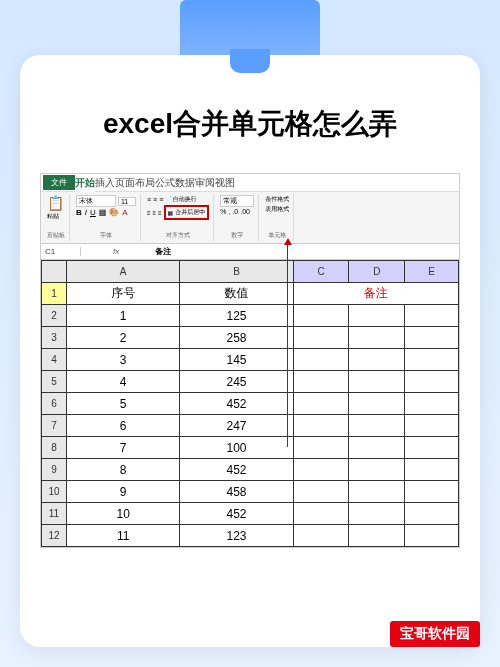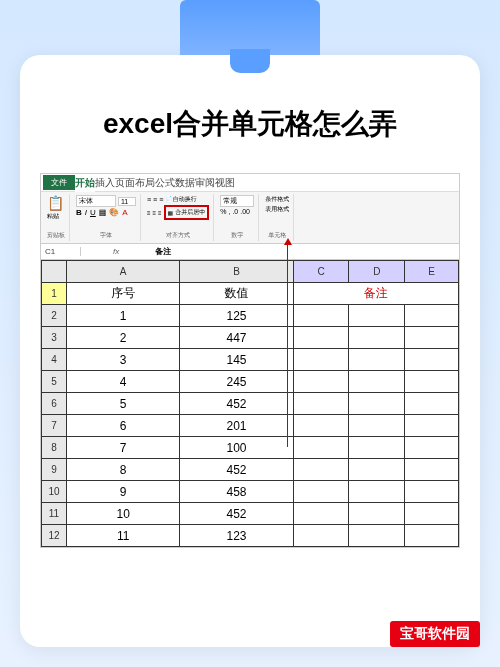--- a/index.html
+++ b/index.html
@@ -342,21 +342,21 @@
             <th class="row-header">2</th>
             <td>1</td>
             <td>125</td>
             <td></td>
             <td></td>
             <td></td>
           </tr>
       <tr>
             <th class="row-header">3</th>
             <td>2</td>
-            <td>447</td>
+            <td>258</td>
             <td></td>
             <td></td>
             <td></td>
           </tr>
       <tr>
             <th class="row-header">4</th>
             <td>3</td>
             <td>145</td>
             <td></td>
             <td></td>
@@ -374,21 +374,21 @@
             <th class="row-header">6</th>
             <td>5</td>
             <td>452</td>
             <td></td>
             <td></td>
             <td></td>
           </tr>
       <tr>
             <th class="row-header">7</th>
             <td>6</td>
-            <td>201</td>
+            <td>247</td>
             <td></td>
             <td></td>
             <td></td>
           </tr>
       <tr>
             <th class="row-header">8</th>
             <td>7</td>
             <td>100</td>
             <td></td>
             <td></td>

